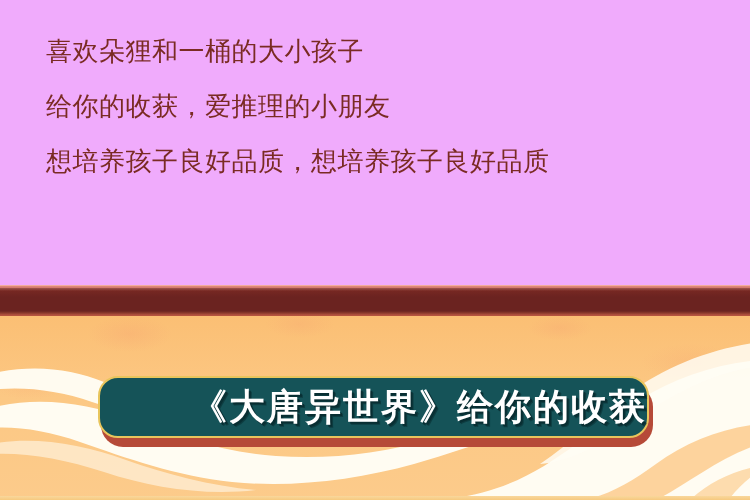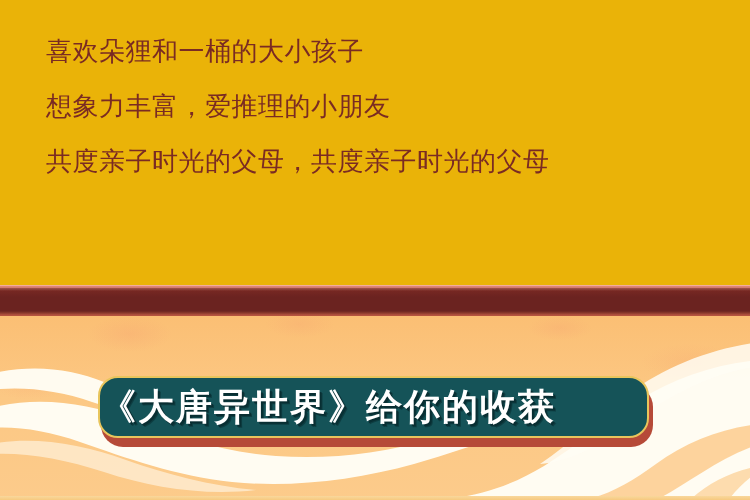--- a/index.html
+++ b/index.html
@@ -19,21 +19,21 @@
     height: 500px;
     overflow: hidden;
   }
 
   
   #top-panel {
     position: absolute;
     left: 0; top: 0;
     width: 750px;
     height: 286px;
-    background: #eab308;
+    background: #f0abfc;
   }
   #audience-list {
     position: absolute;
     left: 46px;
     top: 24px;
     width: 660px;
   }
   .audience-line {
     font-family: "Liberation Serif", "DejaVu Serif", serif;
     font-size: 26px;
@@ -123,21 +123,21 @@
     position: absolute;
     left: 0; top: 0;
     width: 551px;
     height: 62px;
     background: #155358;
     border: 2px solid #E8C55C;
     border-radius: 20px;
     box-sizing: border-box;
     display: flex;
     align-items: center;
-    justify-content: flex-start;
+    justify-content: flex-end;
   }
   #headline-text {
     font-family: "DejaVu Sans", "Liberation Sans", sans-serif;
     font-size: 36px;
     font-weight: bold;
     color: #FFFFFF;
     letter-spacing: 2px;
     white-space: nowrap;
     text-shadow:
        2px 2px 0 rgba(8,44,48,0.85),
@@ -146,22 +146,22 @@
   }
 </style>
 </head>
 <body>
 
 <div id="page">
 
   <div id="top-panel">
     <div id="audience-list">
       <div class="audience-line">喜欢朵狸和一桶的大小孩子</div>
-      <div class="audience-line">想象力丰富，爱推理的小朋友</div>
-      <div class="audience-line">共度亲子时光的父母，共度亲子时光的父母</div>
+      <div class="audience-line">给你的收获，爱推理的小朋友</div>
+      <div class="audience-line">想培养孩子良好品质，想培养孩子良好品质</div>
     </div>
   </div>
 
   <div id="divider-band">
     <div id="divider-sheen"></div>
   </div>
 
   <div id="bottom-panel">
     <div id="bottom-texture"></div>
 

